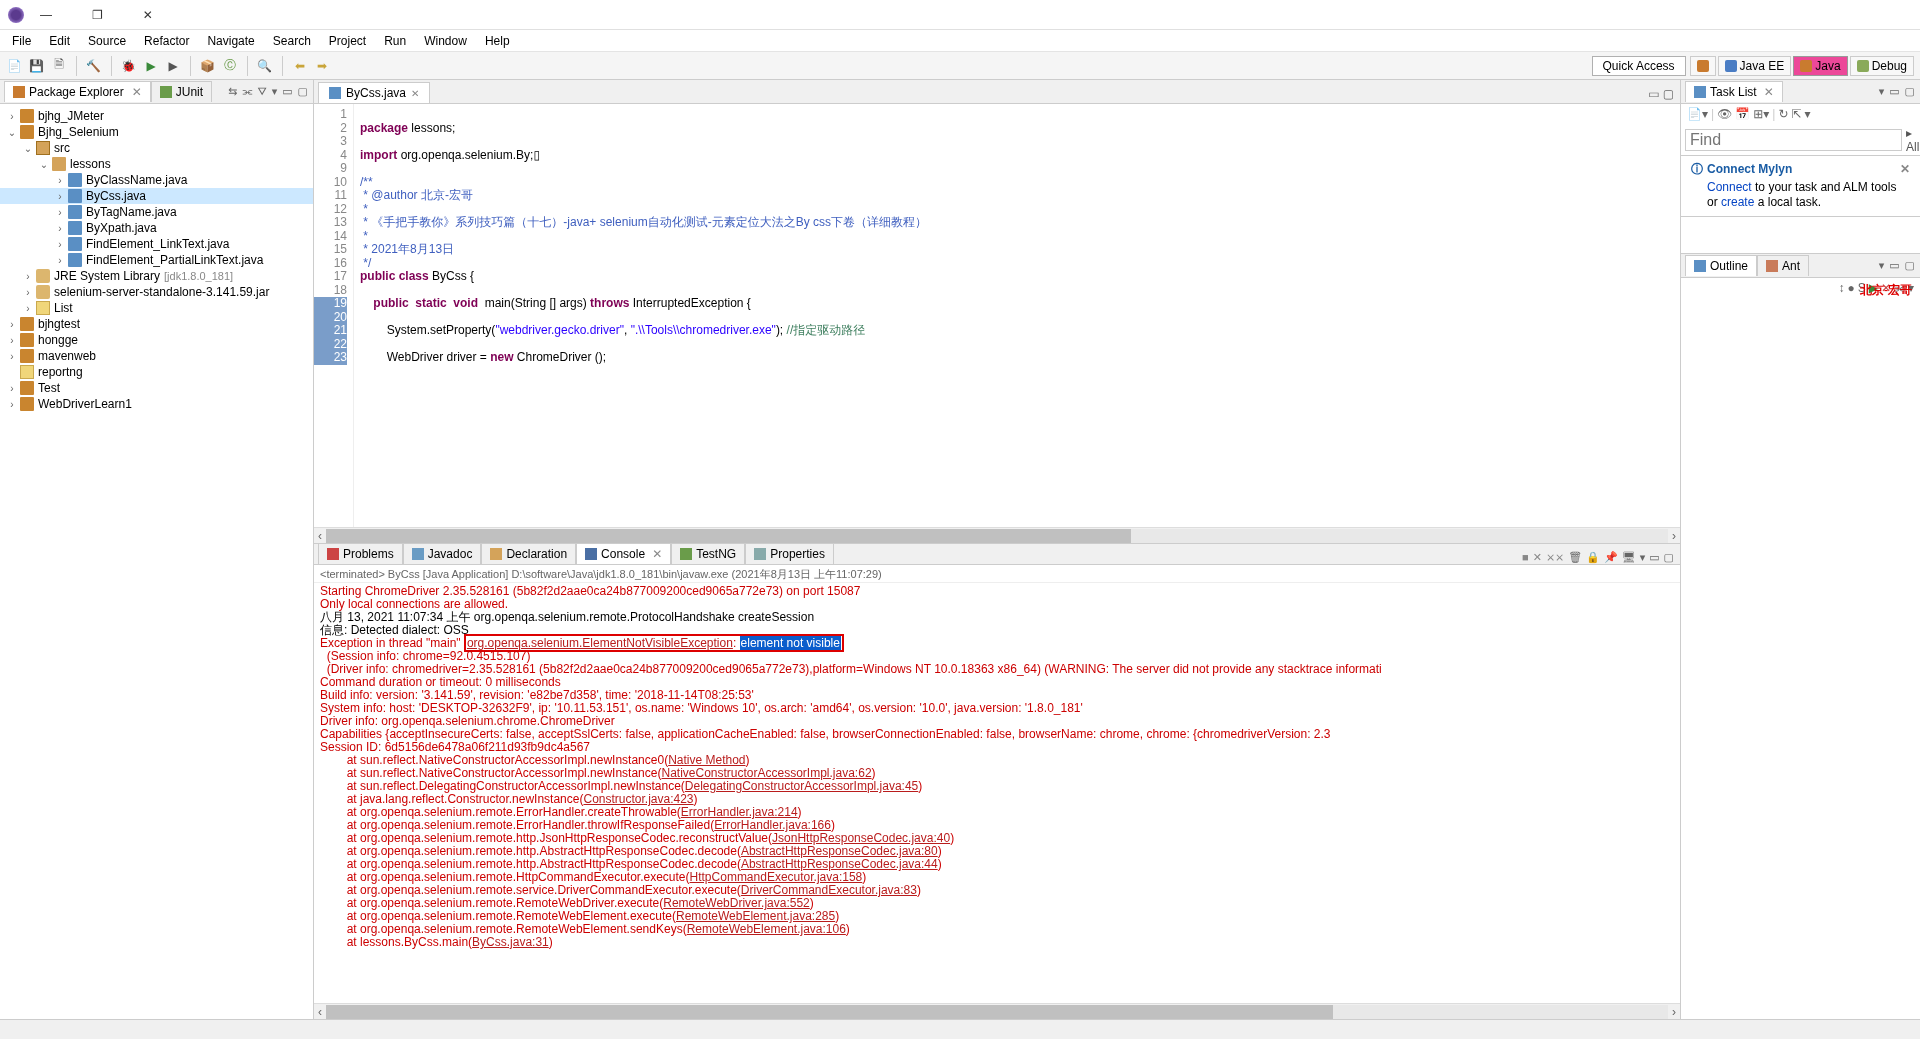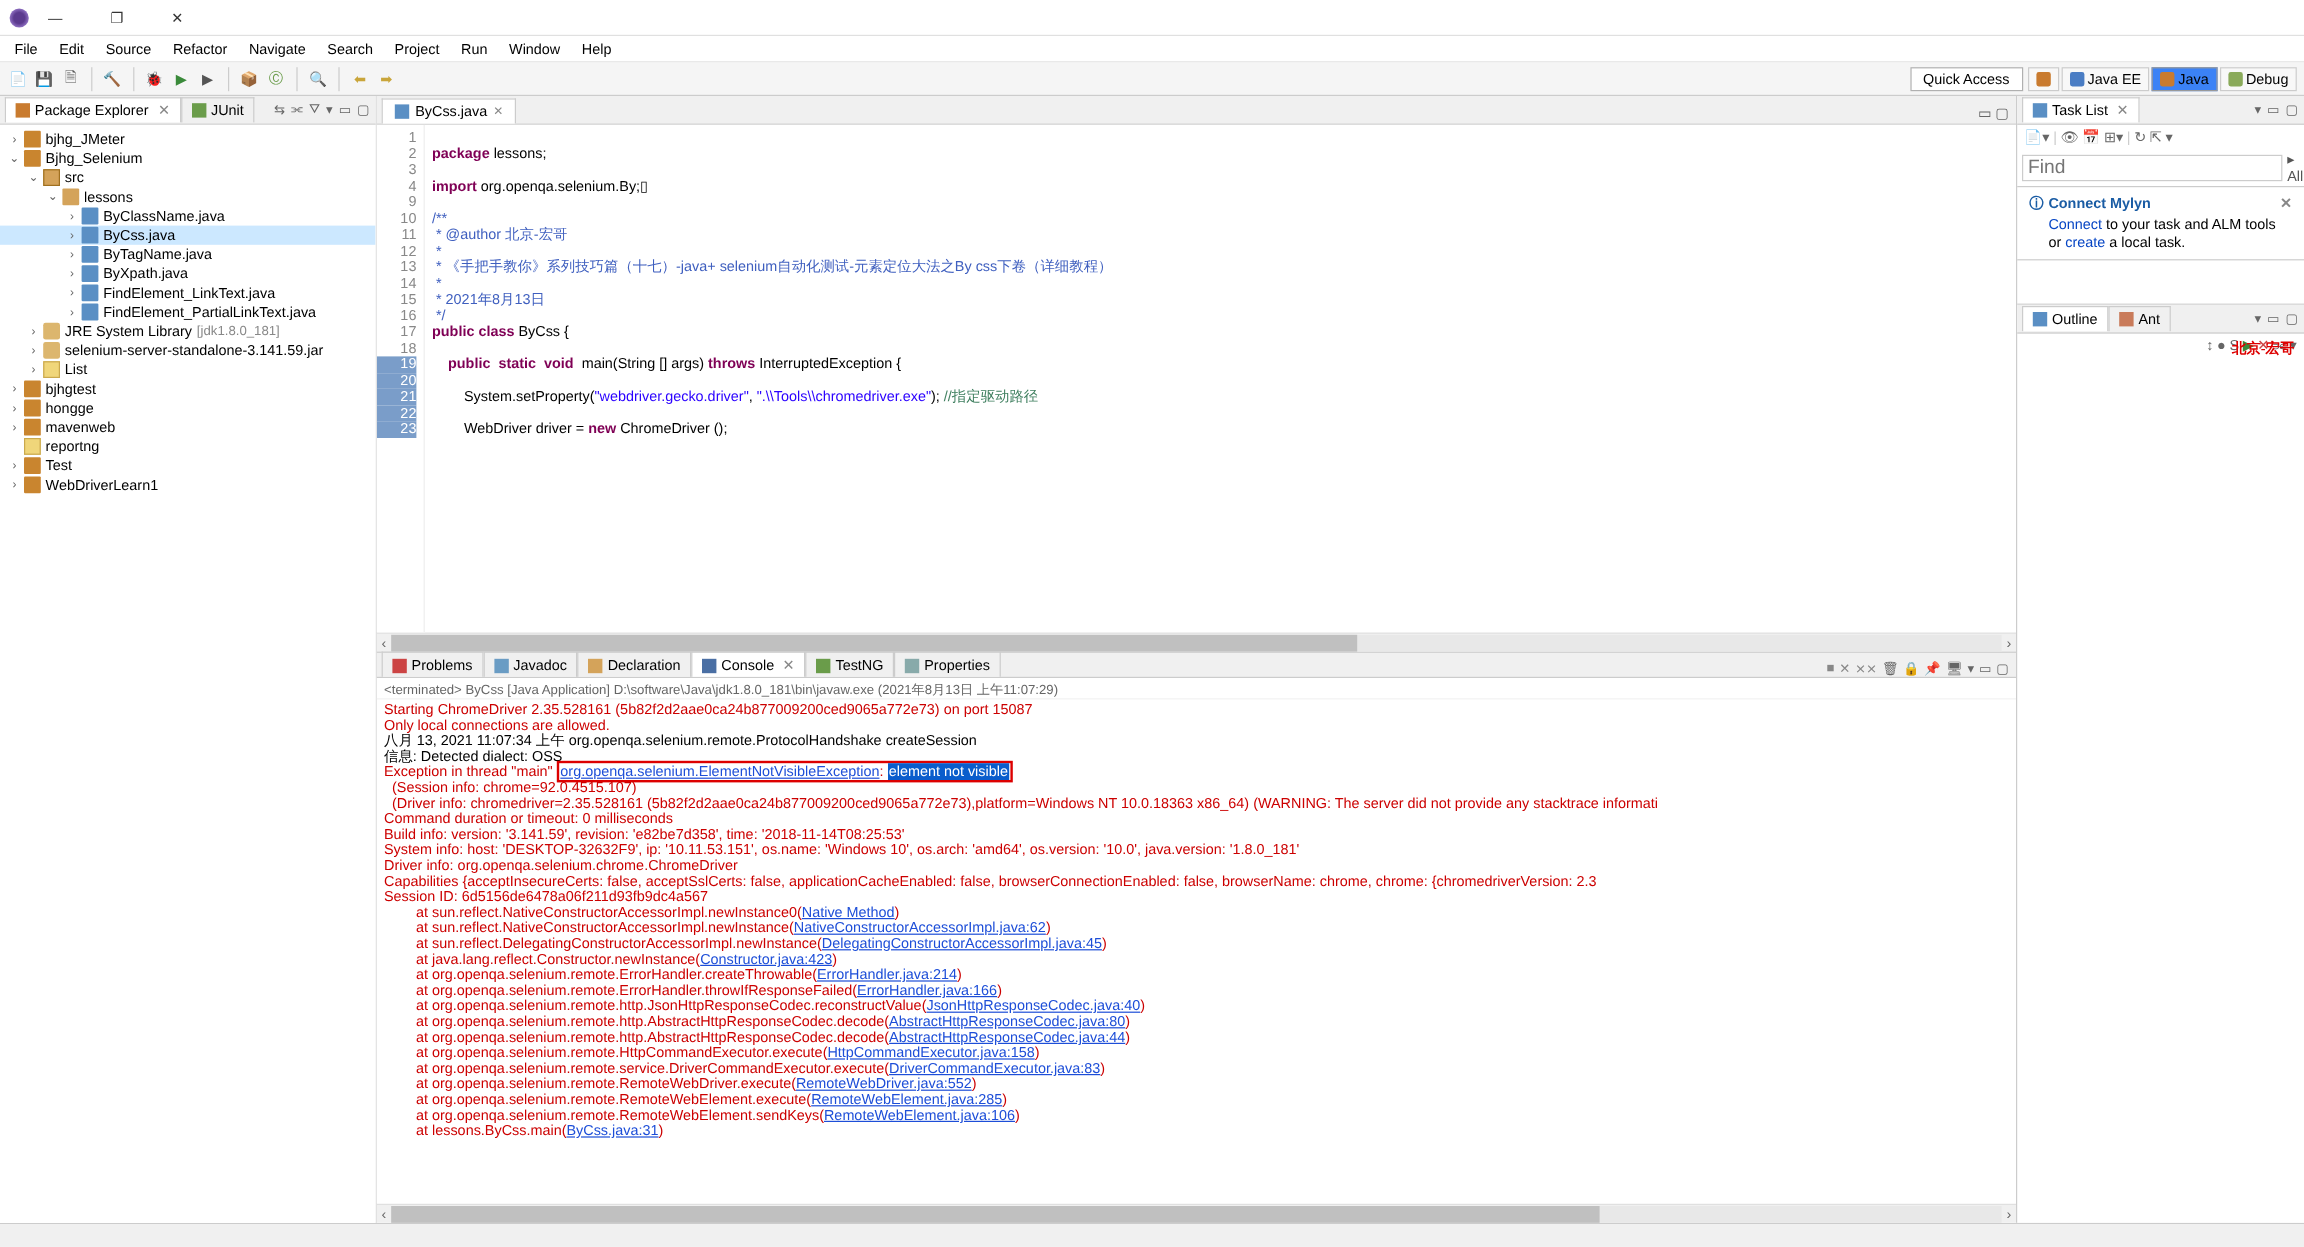--- a/index.html
+++ b/index.html
@@ -10,21 +10,21 @@
 .winctrl { display:flex; gap:20px; color:#333; font-size:14px; }
 .winctrl span { cursor:pointer; padding:0 10px; }
 .menubar { height:22px; background:#fff; display:flex; align-items:center; padding:0 4px; gap:2px; border-bottom:1px solid #e4e4e4; }
 .menubar .mi { padding:2px 8px; cursor:pointer; }
 .toolbar { height:28px; background:#f5f5f5; border-bottom:1px solid #ccc; display:flex; align-items:center; padding:0 6px; gap:4px; }
 .toolbar .tb { width:18px; height:18px; display:flex; align-items:center; justify-content:center; cursor:pointer; font-size:12px; color:#555; }
 .toolbar .sep { width:1px; height:20px; background:#ccc; margin:0 4px; }
 .quickaccess { margin-left:auto; border:1px solid #b0b0b0; padding:2px 10px; background:#fff; cursor:pointer; }
 .persp { display:flex; gap:2px; margin-left:0; }
 .persp .p { border:1px solid #ccc; padding:2px 6px; background:#f8f8f8; cursor:pointer; display:flex; align-items:center; gap:3px; font-size:11px; }
-.persp .p.active { background:#3b82f6; border-color:#999; }
+.persp .p.active { background:#ec4899; border-color:#999; }
 .persp .pi { width:12px; height:12px; background:#c97b2f; border-radius:2px; }
 .persp .pi.blue { background:#4a7dc4; }
 .persp .pi.bug { background:#8aaa5a; }
 .mainarea { display:flex; height:calc(100% - 100px); }
 .leftpane { width:314px; background:#fff; border-right:1px solid #ccc; display:flex; flex-direction:column; }
 .viewheader { height:24px; background:#f0f0f0; border-bottom:1px solid #ccc; display:flex; align-items:center; padding:0 4px; }
 .viewtab { background:#fff; border:1px solid #ccc; border-bottom:none; padding:3px 8px; display:flex; align-items:center; gap:4px; font-size:11px; cursor:pointer; }
 .viewtab.inactive { background:#f0f0f0; }
 .viewtab .vi { width:12px; height:12px; background:#c97b2f; }
 .viewtab .vi.junit { background:#6a9c4a; }
@@ -50,33 +50,33 @@
 .editor { flex:1; display:flex; overflow:hidden; background:#fff; font-family:Consolas,monospace; font-size:12px; position:relative; }
 .gutter { width:40px; background:#fff; color:#888; text-align:right; padding:4px 6px 4px 0; border-right:1px solid #eee; line-height:13.5px; font-size:11px; }
 .gutter .ln { height:13.5px; }
 .gutter .ln.hl { background:#7a9dc9; color:#fff; }
 .code { flex:1; padding:4px 6px; line-height:13.5px; white-space:pre; overflow:auto; }
 .code .kw { color:#7f0055; font-weight:bold; }
 .code .cm { color:#3f7f5f; }
 .code .dc { color:#3f5fbf; }
 .code .st { color:#2a00ff; }
 .bottomtabs { height:22px; background:#f0f0f0; border-top:1px solid #ccc; border-bottom:1px solid #ccc; display:flex; align-items:flex-end; padding-left:4px; }
-.btab { padding:3px 8px; border:1px solid #ccc; background:#f0f0f0; display:flex; align-items:flex-end; gap:4px; font-size:11px; cursor:pointer; border-bottom:none; }
+.btab { padding:3px 8px; border:1px solid #ccc; background:#f0f0f0; display:flex; align-items:center; gap:4px; font-size:11px; cursor:pointer; border-bottom:none; }
 .btab.active { background:#fff; }
 .btab .bi { width:12px; height:12px; background:#5a8fc4; }
 .btab .bi.red { background:#c44; }
 .btab .bi.yellow { background:#d4a35a; }
 .btab .bi.green { background:#6a9c4a; }
 .consolebar { height:18px; background:#fff; padding:2px 6px; color:#666; font-size:11px; border-bottom:1px solid #eee; }
 .consoleicons { margin-left:auto; display:flex; gap:4px; }
 .consoleicons span { font-size:11px; color:#666; cursor:pointer; }
 .console { flex:0 0 420px; background:#fff; font-family:Consolas,monospace; font-size:12px; line-height:13px; padding:2px 6px; overflow:auto; white-space:pre; position:relative; }
 .console .err { color:#c00; }
 .console .inf { color:#000; }
-.console .lnk { color:#1d4ed8; text-decoration:underline; cursor:pointer; }
+.console .lnk { color:#b91c1c; text-decoration:underline; cursor:pointer; }
 .console .hlbox { border:2px solid #d00; padding:0 1px; display:inline; }
 .console .selblue { background:#0a5dcc; color:#fff; padding:0 1px; }
 .rightpane { width:240px; background:#fff; border-left:1px solid #ccc; display:flex; flex-direction:column; }
 .tasklist { height:76px; border-bottom:1px solid #ccc; }
 .findrow { display:flex; align-items:center; padding:2px 4px; gap:4px; }
 .findrow input { flex:1; border:1px solid #ccc; padding:1px 4px; font-size:16px; }
 .mylyn { border-bottom:1px solid #ccc; padding:6px 10px; font-size:11px; line-height:15px; }
 .mylyn a { color:#0645c4; text-decoration:none; cursor:pointer; }
 .outline { flex:1; border-top:1px solid #ccc; position:relative;margin-top:36px; }
 .watermark { position:absolute; right:8px; top:28px; color:#d00; font-size:12px; font-weight:bold; font-family:"Microsoft YaHei"; }

